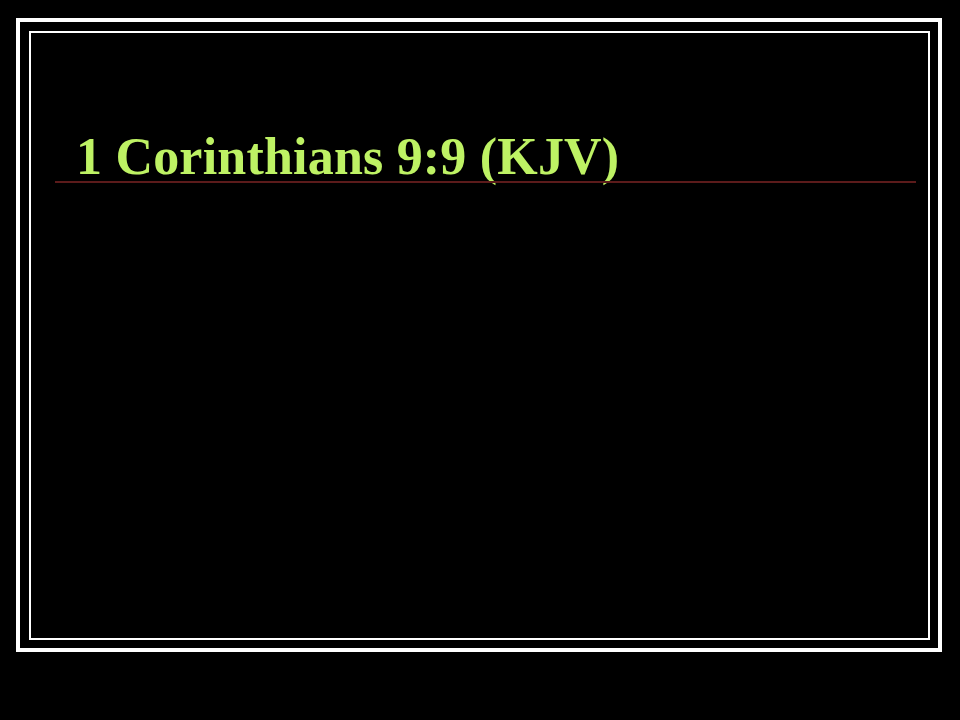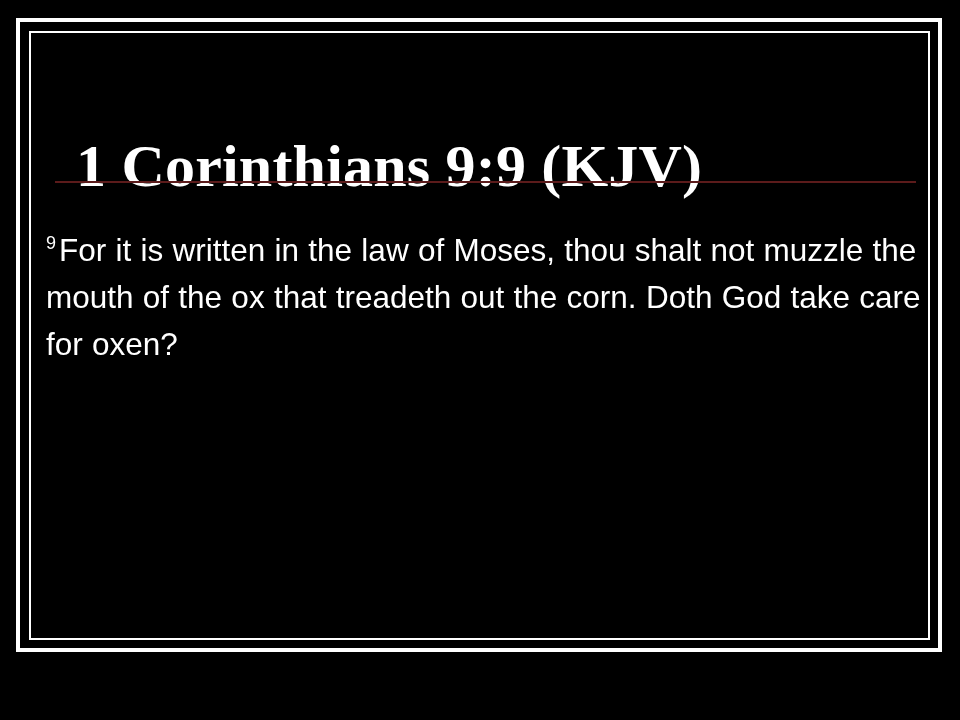--- a/index.html
+++ b/index.html
@@ -42,24 +42,24 @@
     left: 36px;
     top: 38px;
     width: 888px;
     height: 595px;
   }
   #slide-title {
     position: absolute;
     left: 40px;
     top: 56px;
     width: 820px;
-    color: #ffffff;
+    color: #bef264;
     font-family: "Liberation Serif", serif;
     font-weight: bold;
-    font-size: 60px;
+    font-size: 52px;
     line-height: 1.08;
     letter-spacing: 0.2px;
     white-space: nowrap;
   }
   #title-rule {
     position: absolute;
     left: 19px;
     top: 143px;
     width: 861px;
     height: 2px;
@@ -92,17 +92,16 @@
 
   <div id="frame-outer"></div>
   <div id="frame-inner"></div>
 
   <div id="content">
 
     <h1 id="slide-title">1 Corinthians 9:9 (KJV)</h1>
 
     <div id="title-rule"></div>
 
-    <p id="verse-body"><sup id="verse-number">9</sup><span id="verse-text">For it is written in the law of Moses, thou shalt not muzzle the mouth of the ox that treadeth out the corn. Doth God take care for oxen?</span></p>
 
   </div>
 
 </div>
 
 </body></html>

